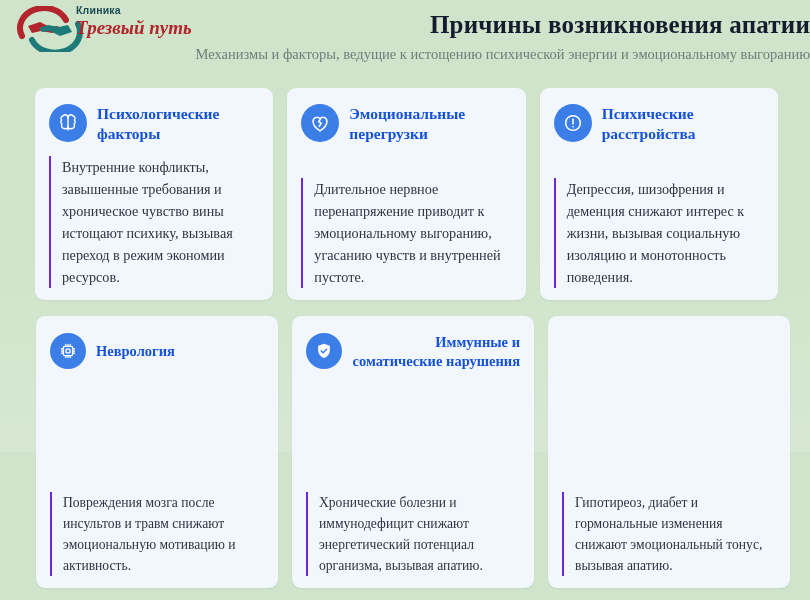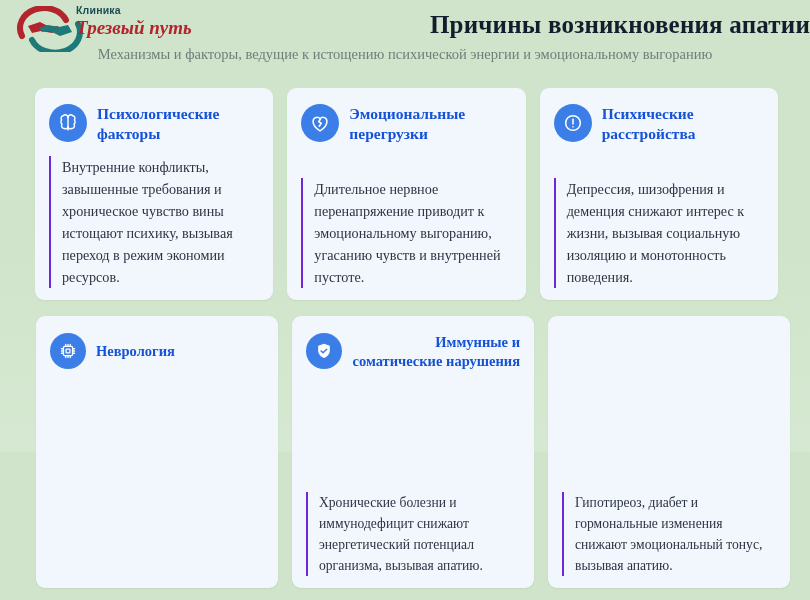--- a/index.html
+++ b/index.html
@@ -69,21 +69,21 @@
     text-align: right;
     font-family: "Liberation Serif", serif;
     font-weight: 700;
     font-size: 25px;
     color: #131d2e;
     line-height: 30px;
     padding: 6px 0 0 0;
     letter-spacing: .2px;
   }
   .subtitle {
-    text-align: center;
+    text-align: right;
     font-family: "Liberation Serif", serif;
     font-size: 14.5px;
     color: #6f7e79;
     line-height: 18px;
     padding-top: 5px;
   }
 
   
   .row {
     display: flex;
@@ -245,20 +245,21 @@
       <div class="card-head">
         <span class="icon-circle">
           <svg width="20" height="20" viewBox="0 0 24 24" fill="none" stroke="#ffffff" stroke-width="1.6" stroke-linecap="round" stroke-linejoin="round">
             <rect x="6.5" y="6.5" width="11" height="11" rx="1.6"></rect>
             <rect x="9.7" y="9.7" width="4.6" height="4.6" rx="0.8"></rect>
             <path d="M9.3 6.5V4.2M12 6.5V4.2M14.7 6.5V4.2M9.3 19.8v-2.3M12 19.8v-2.3M14.7 19.8v-2.3M6.5 9.3H4.2M6.5 12H4.2M6.5 14.7H4.2M19.8 9.3h-2.3M19.8 12h-2.3M19.8 14.7h-2.3"></path>
           </svg>
         </span>
         <div class="card-title">Неврология</div>
       </div>
+      <div class="card-body">Повреждения мозга после инсультов и травм снижают эмоциональную мотивацию и активность.</div>
     </div>
 
     <div class="card">
       <div class="card-head">
         <span class="icon-circle">
           <svg width="20" height="20" viewBox="0 0 24 24" fill="#ffffff" stroke="none">
             <path d="M12 3.2l7 2.6v5.6c0 4.2-2.9 7.6-7 9-4.1-1.4-7-4.8-7-9V5.8z"></path>
             <path d="M8.6 11.9l2.3 2.3 4.3-4.3" fill="none" stroke="#3b7ee8" stroke-width="1.8" stroke-linecap="round" stroke-linejoin="round"></path>
           </svg>
         </span>

